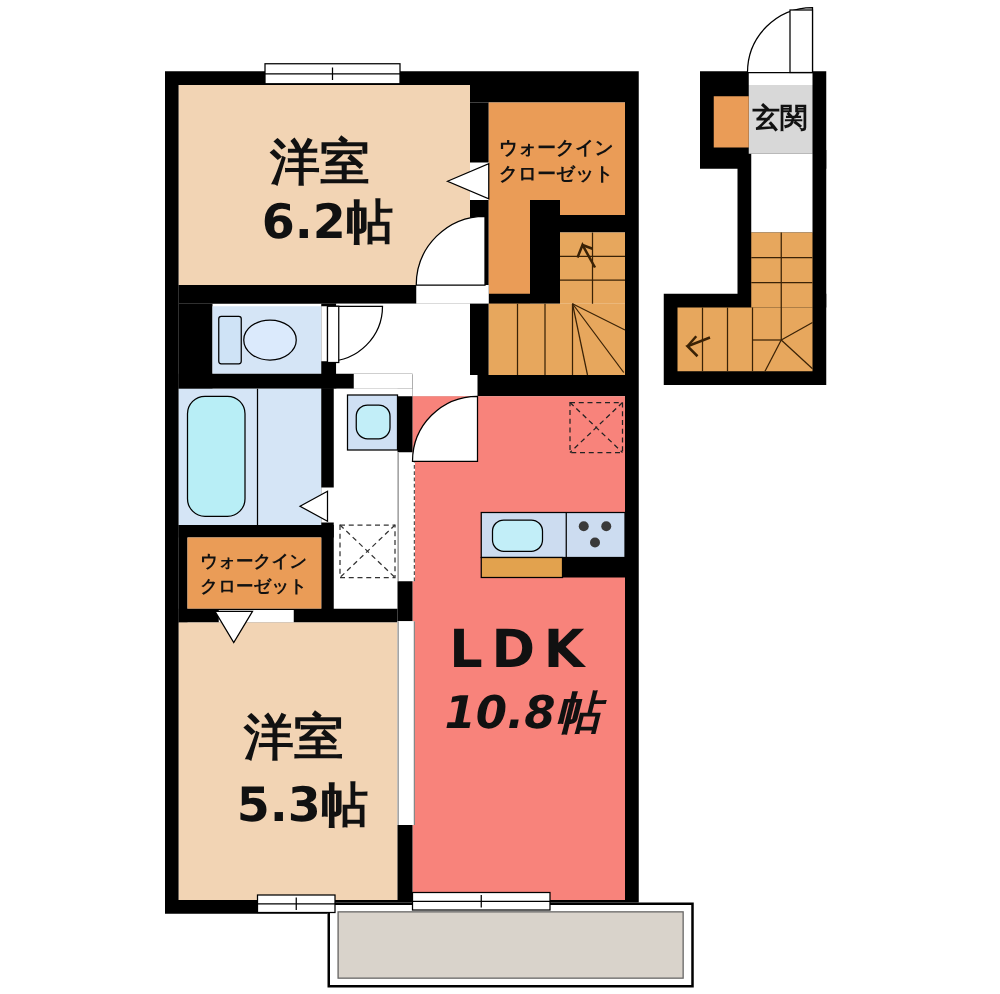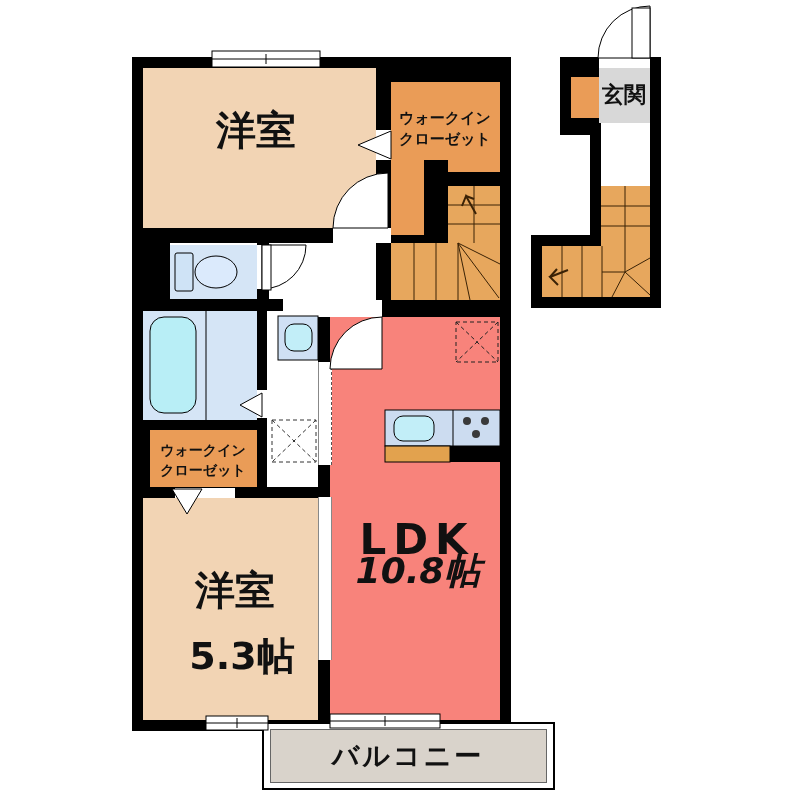--- a/index.html
+++ b/index.html
@@ -198,30 +198,30 @@
       <line x1="625" y1="272" x2="612" y2="297"></line>
       <line x1="602" y1="272" x2="625" y2="272"></line>
     </g>
     <g stroke="#3a2206" fill="none" stroke-width="2">
       <polyline points="568,270 550,277 558,285"></polyline>
       <polyline points="550,277 557,269"></polyline>
     </g>
   </svg>
 
   <div class="label" style="left:256px;top:130px;font-size:40px;">洋室</div>
+  <div class="label" style="left:262px;top:178px;font-size:38px;">6.2帖</div>
 
   <div class="label" style="left:445px;top:119px;font-size:15px;">ウォークイン</div>
   <div class="label" style="left:445px;top:140px;font-size:15px;">クローゼット</div>
 
   <div class="label" style="left:624px;top:95px;font-size:22px;">玄関</div>
 
-  <div class="label" style="left:417px;top:520px;font-size:42px;letter-spacing:7px;margin-top:20px;">LDK</div>
+  <div class="label" style="left:417px;top:520px;font-size:42px;letter-spacing:7px;">LDK</div>
   <div class="label" style="left:418px;top:571px;font-size:36px;font-style:italic;">10.8帖</div>
 
   <div class="label" style="left:203px;top:450px;font-size:14px;">ウォークイン</div>
   <div class="label" style="left:203px;top:470px;font-size:14px;">クローゼット</div>
 
   <div class="label" style="left:235px;top:590px;font-size:40px;">洋室</div>
-  <div class="label" style="left:242px;top:645px;font-size:38px;margin-top:12px;">5.3帖</div>
-
-  <div class="label" style="left:408px;top:756px;font-size:27px;letter-spacing:3px;">バルコニー</div>
+  <div class="label" style="left:242px;top:645px;font-size:38px;">5.3帖</div>
+
 
 </div>
 
 </body></html>

